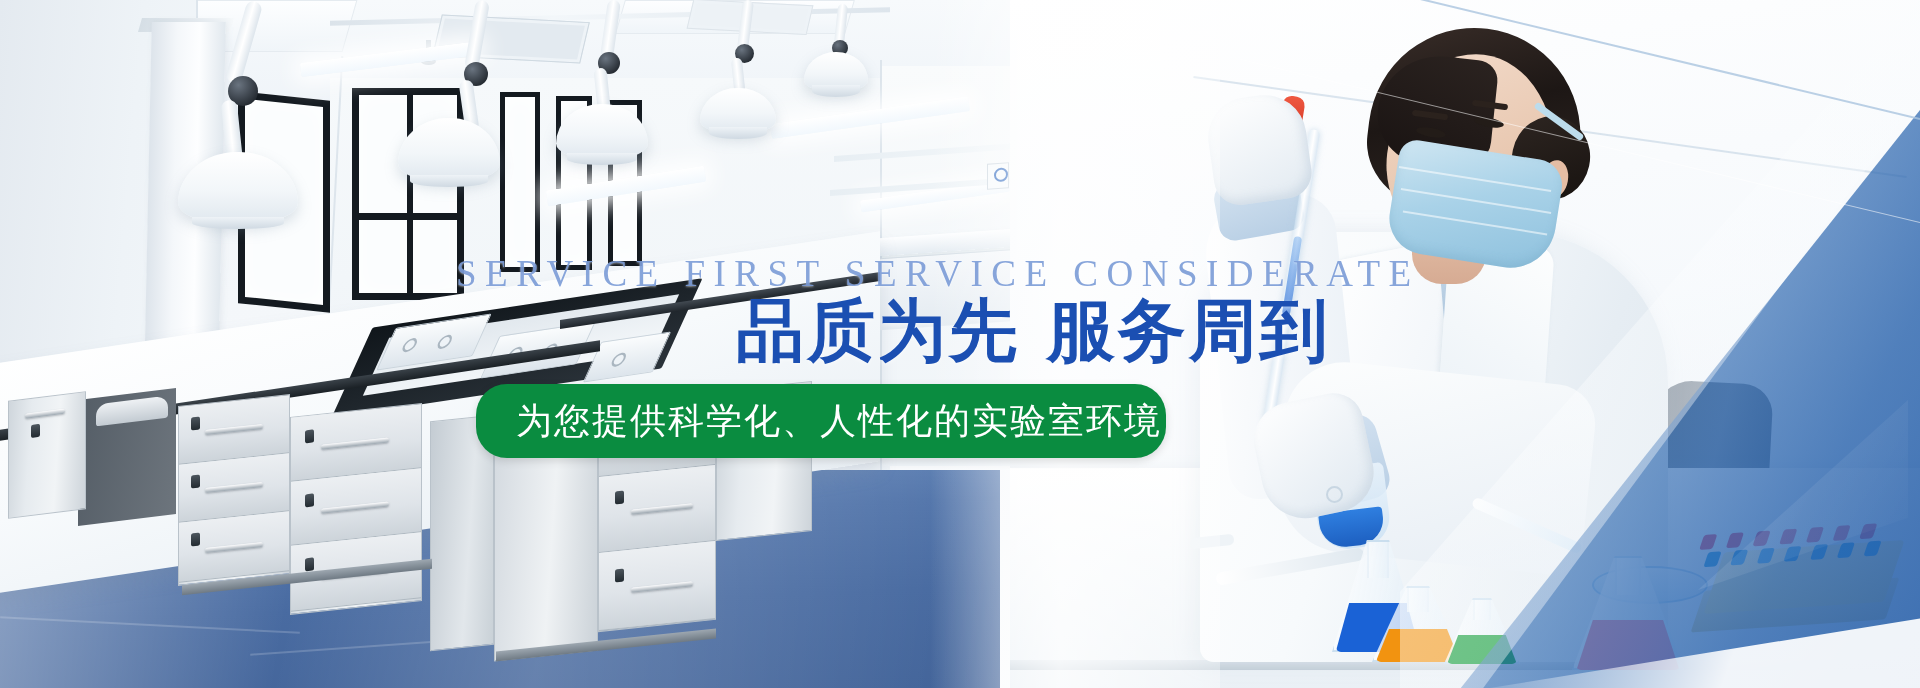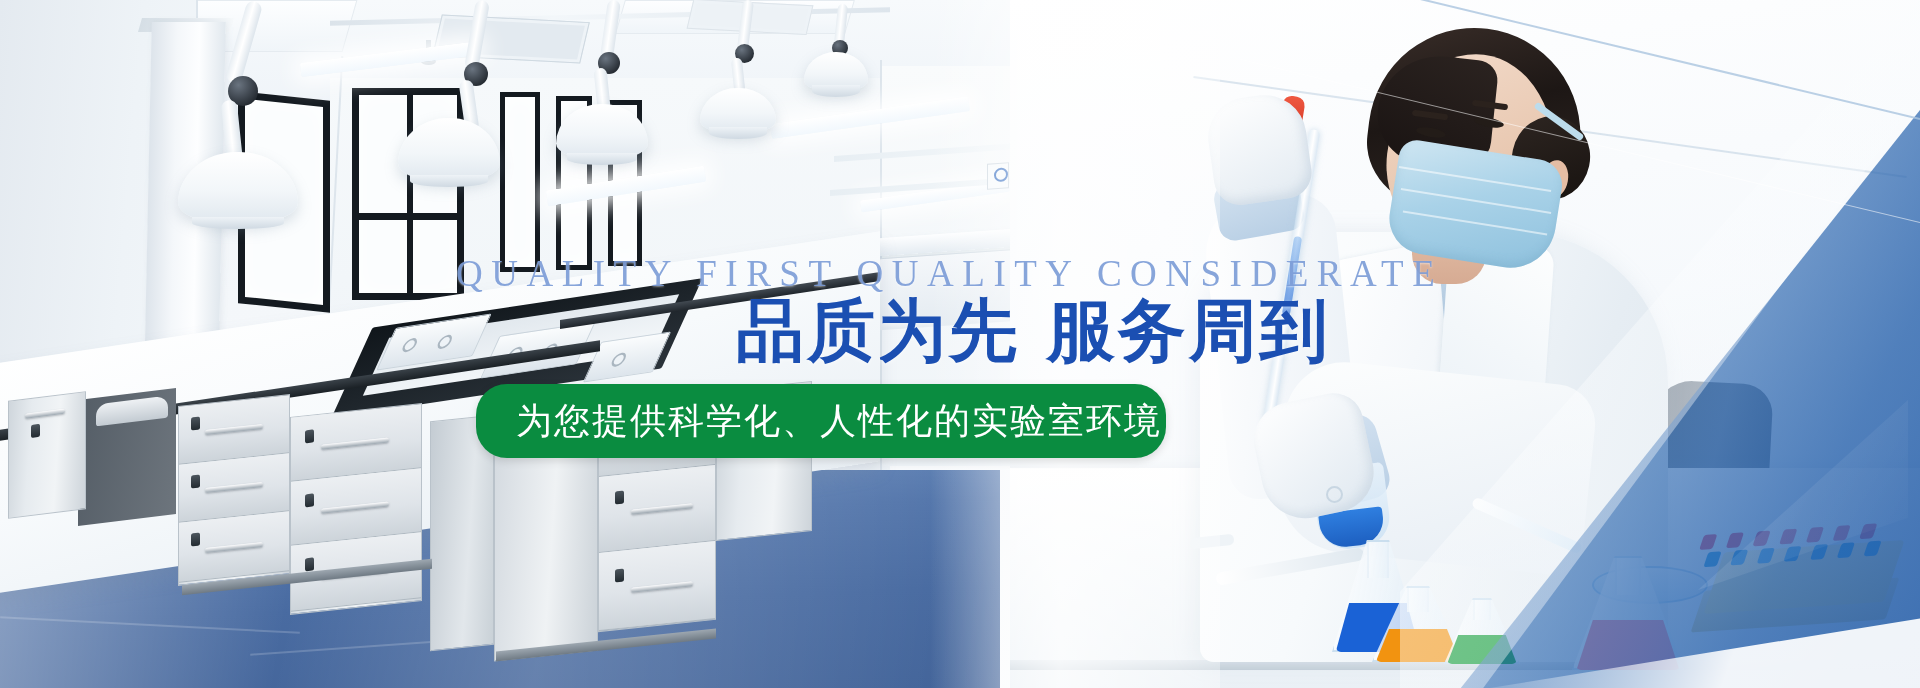--- a/index.html
+++ b/index.html
@@ -889,20 +889,20 @@
 
   <div class="blue-wedge"></div>
   <div class="blue-wedge2"></div>
   <div class="wedge-hairline"></div>
   <div class="wedge-hairline2"></div>
   <div class="wedge-facet"></div>
   <div class="bottom-white"></div>
   <div class="seam-fade"></div>
 
   <div class="text-block">
-    <div class="eng-line">QUALITY FIRST QUALITY CONSIDERATE</div>
+    <div class="eng-line">SERVICE FIRST SERVICE CONSIDERATE</div>
     <div class="cn-head">品质为先 服务周到</div>
     <div class="green-bar">
       <span>为您提供科学化、人性化的实验室环境</span>
     </div>
   </div>
 
 </div>
 
 </body></html>

